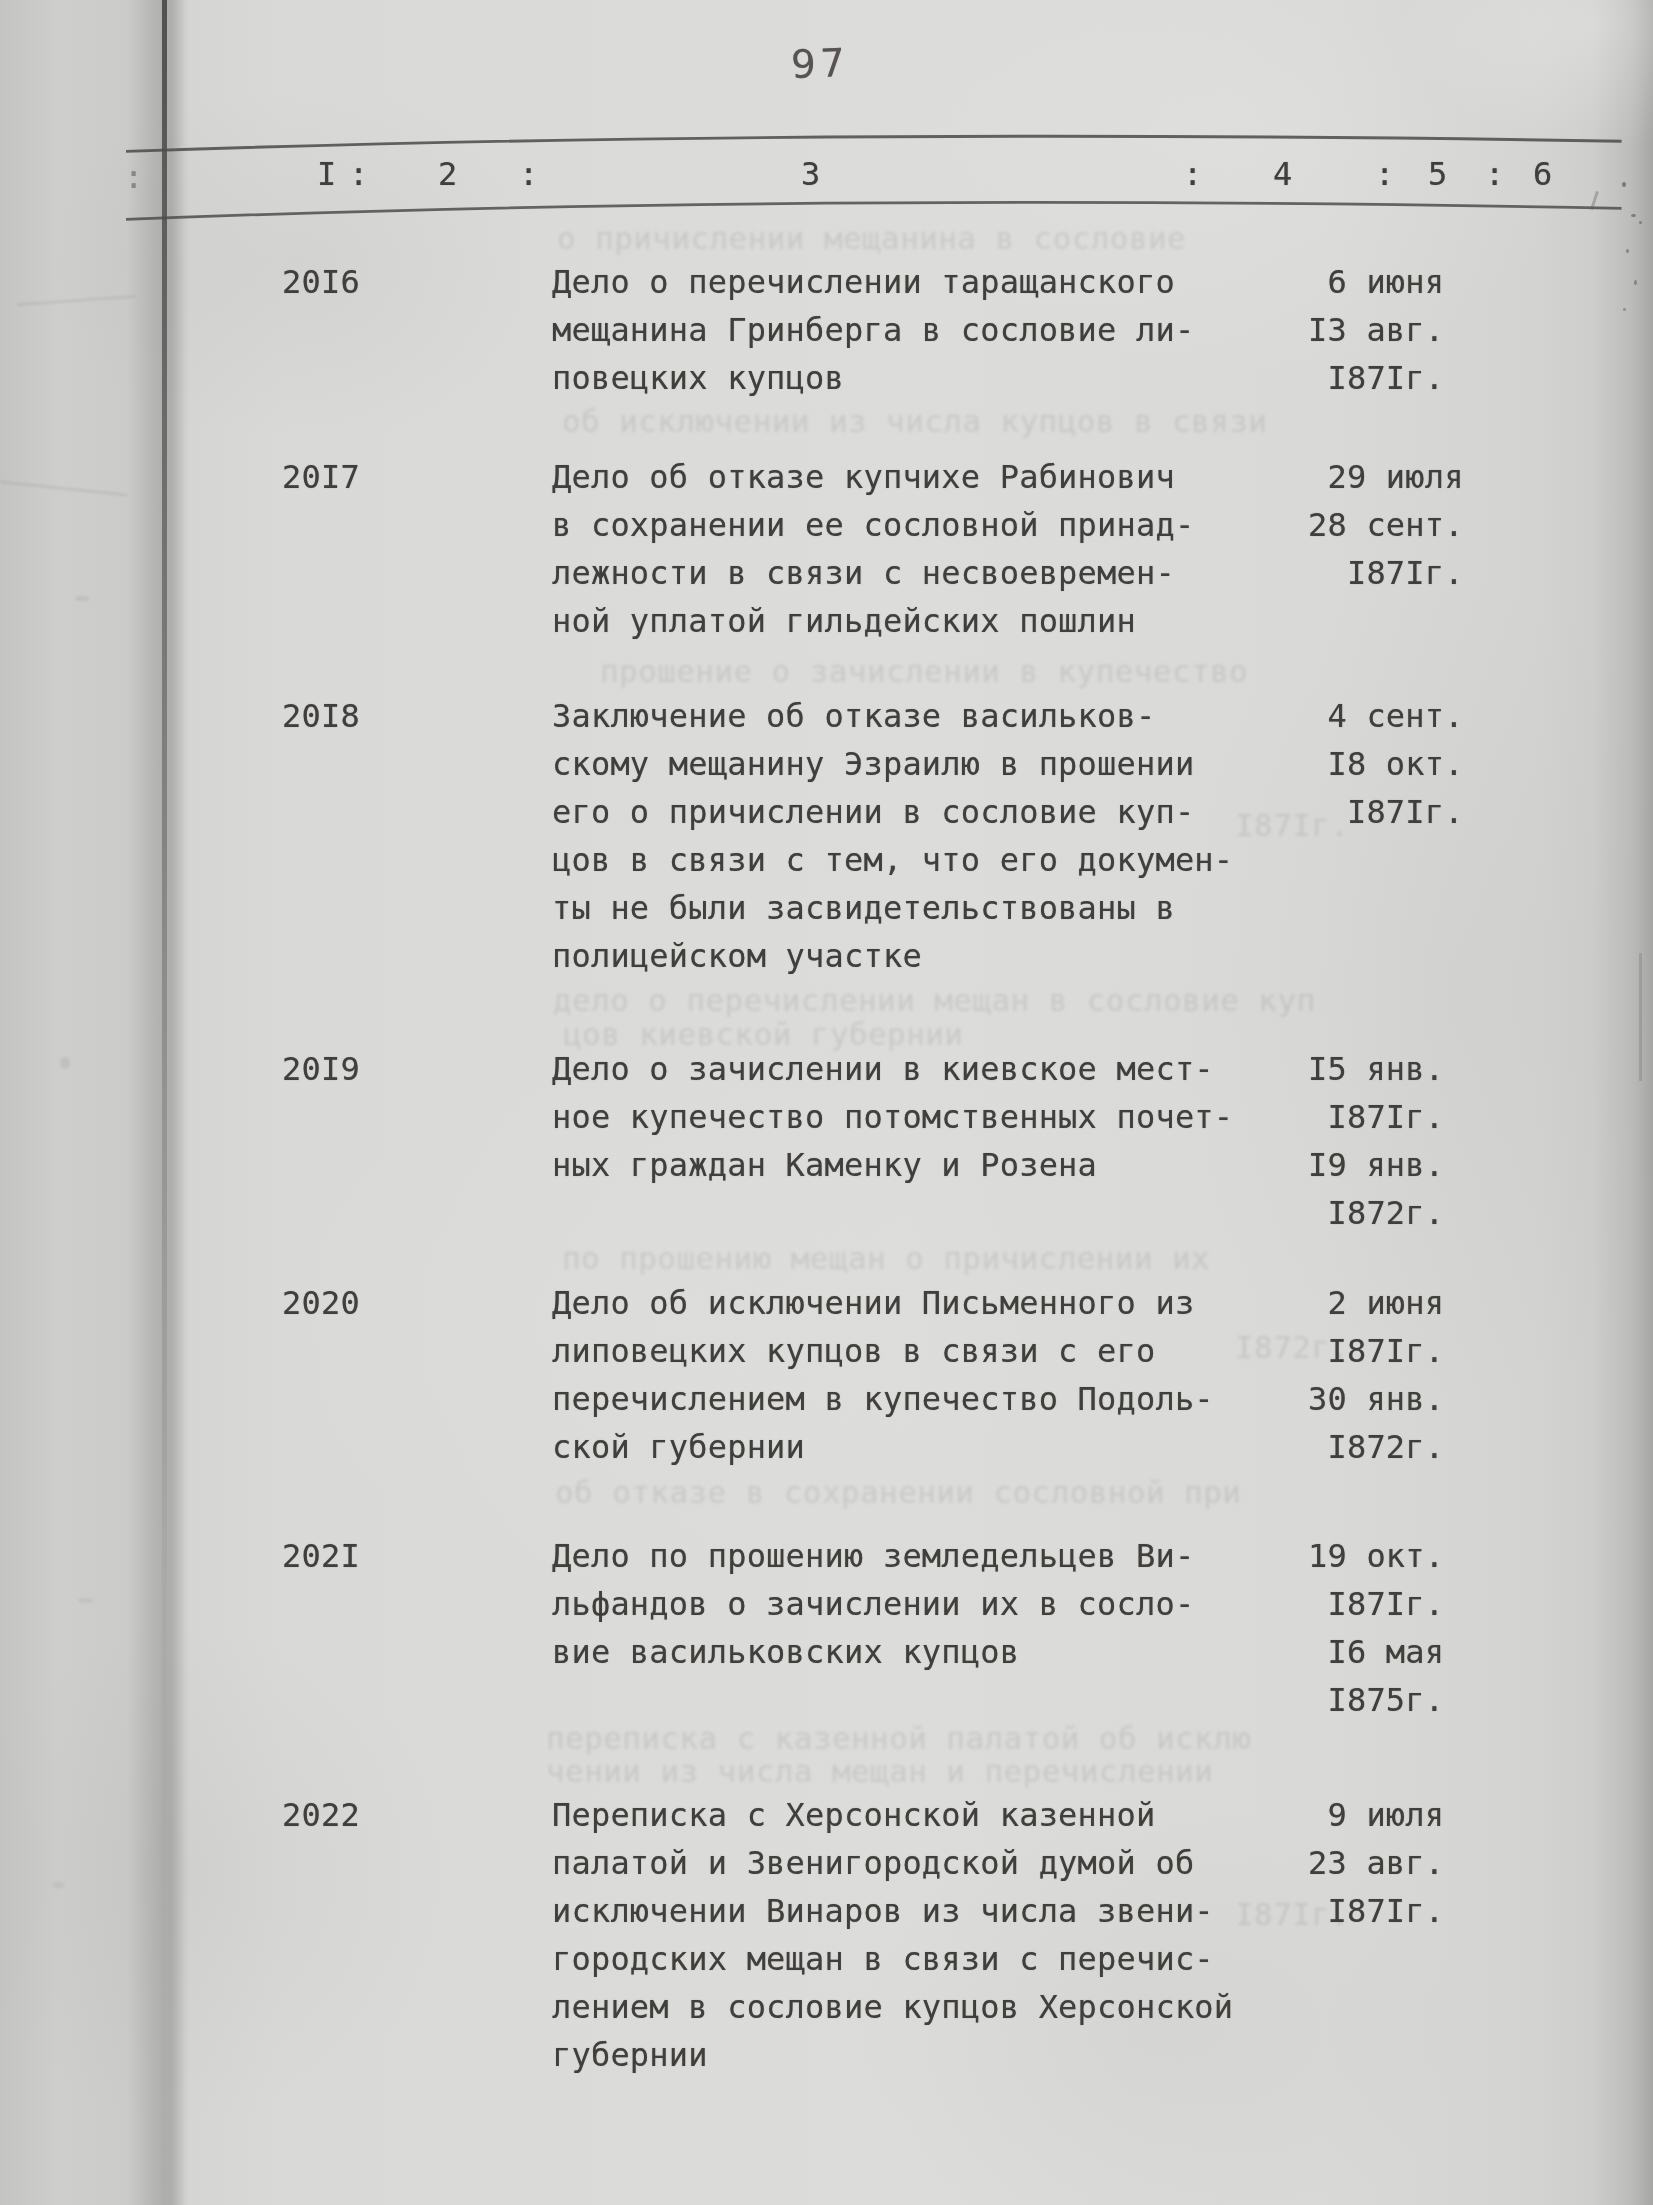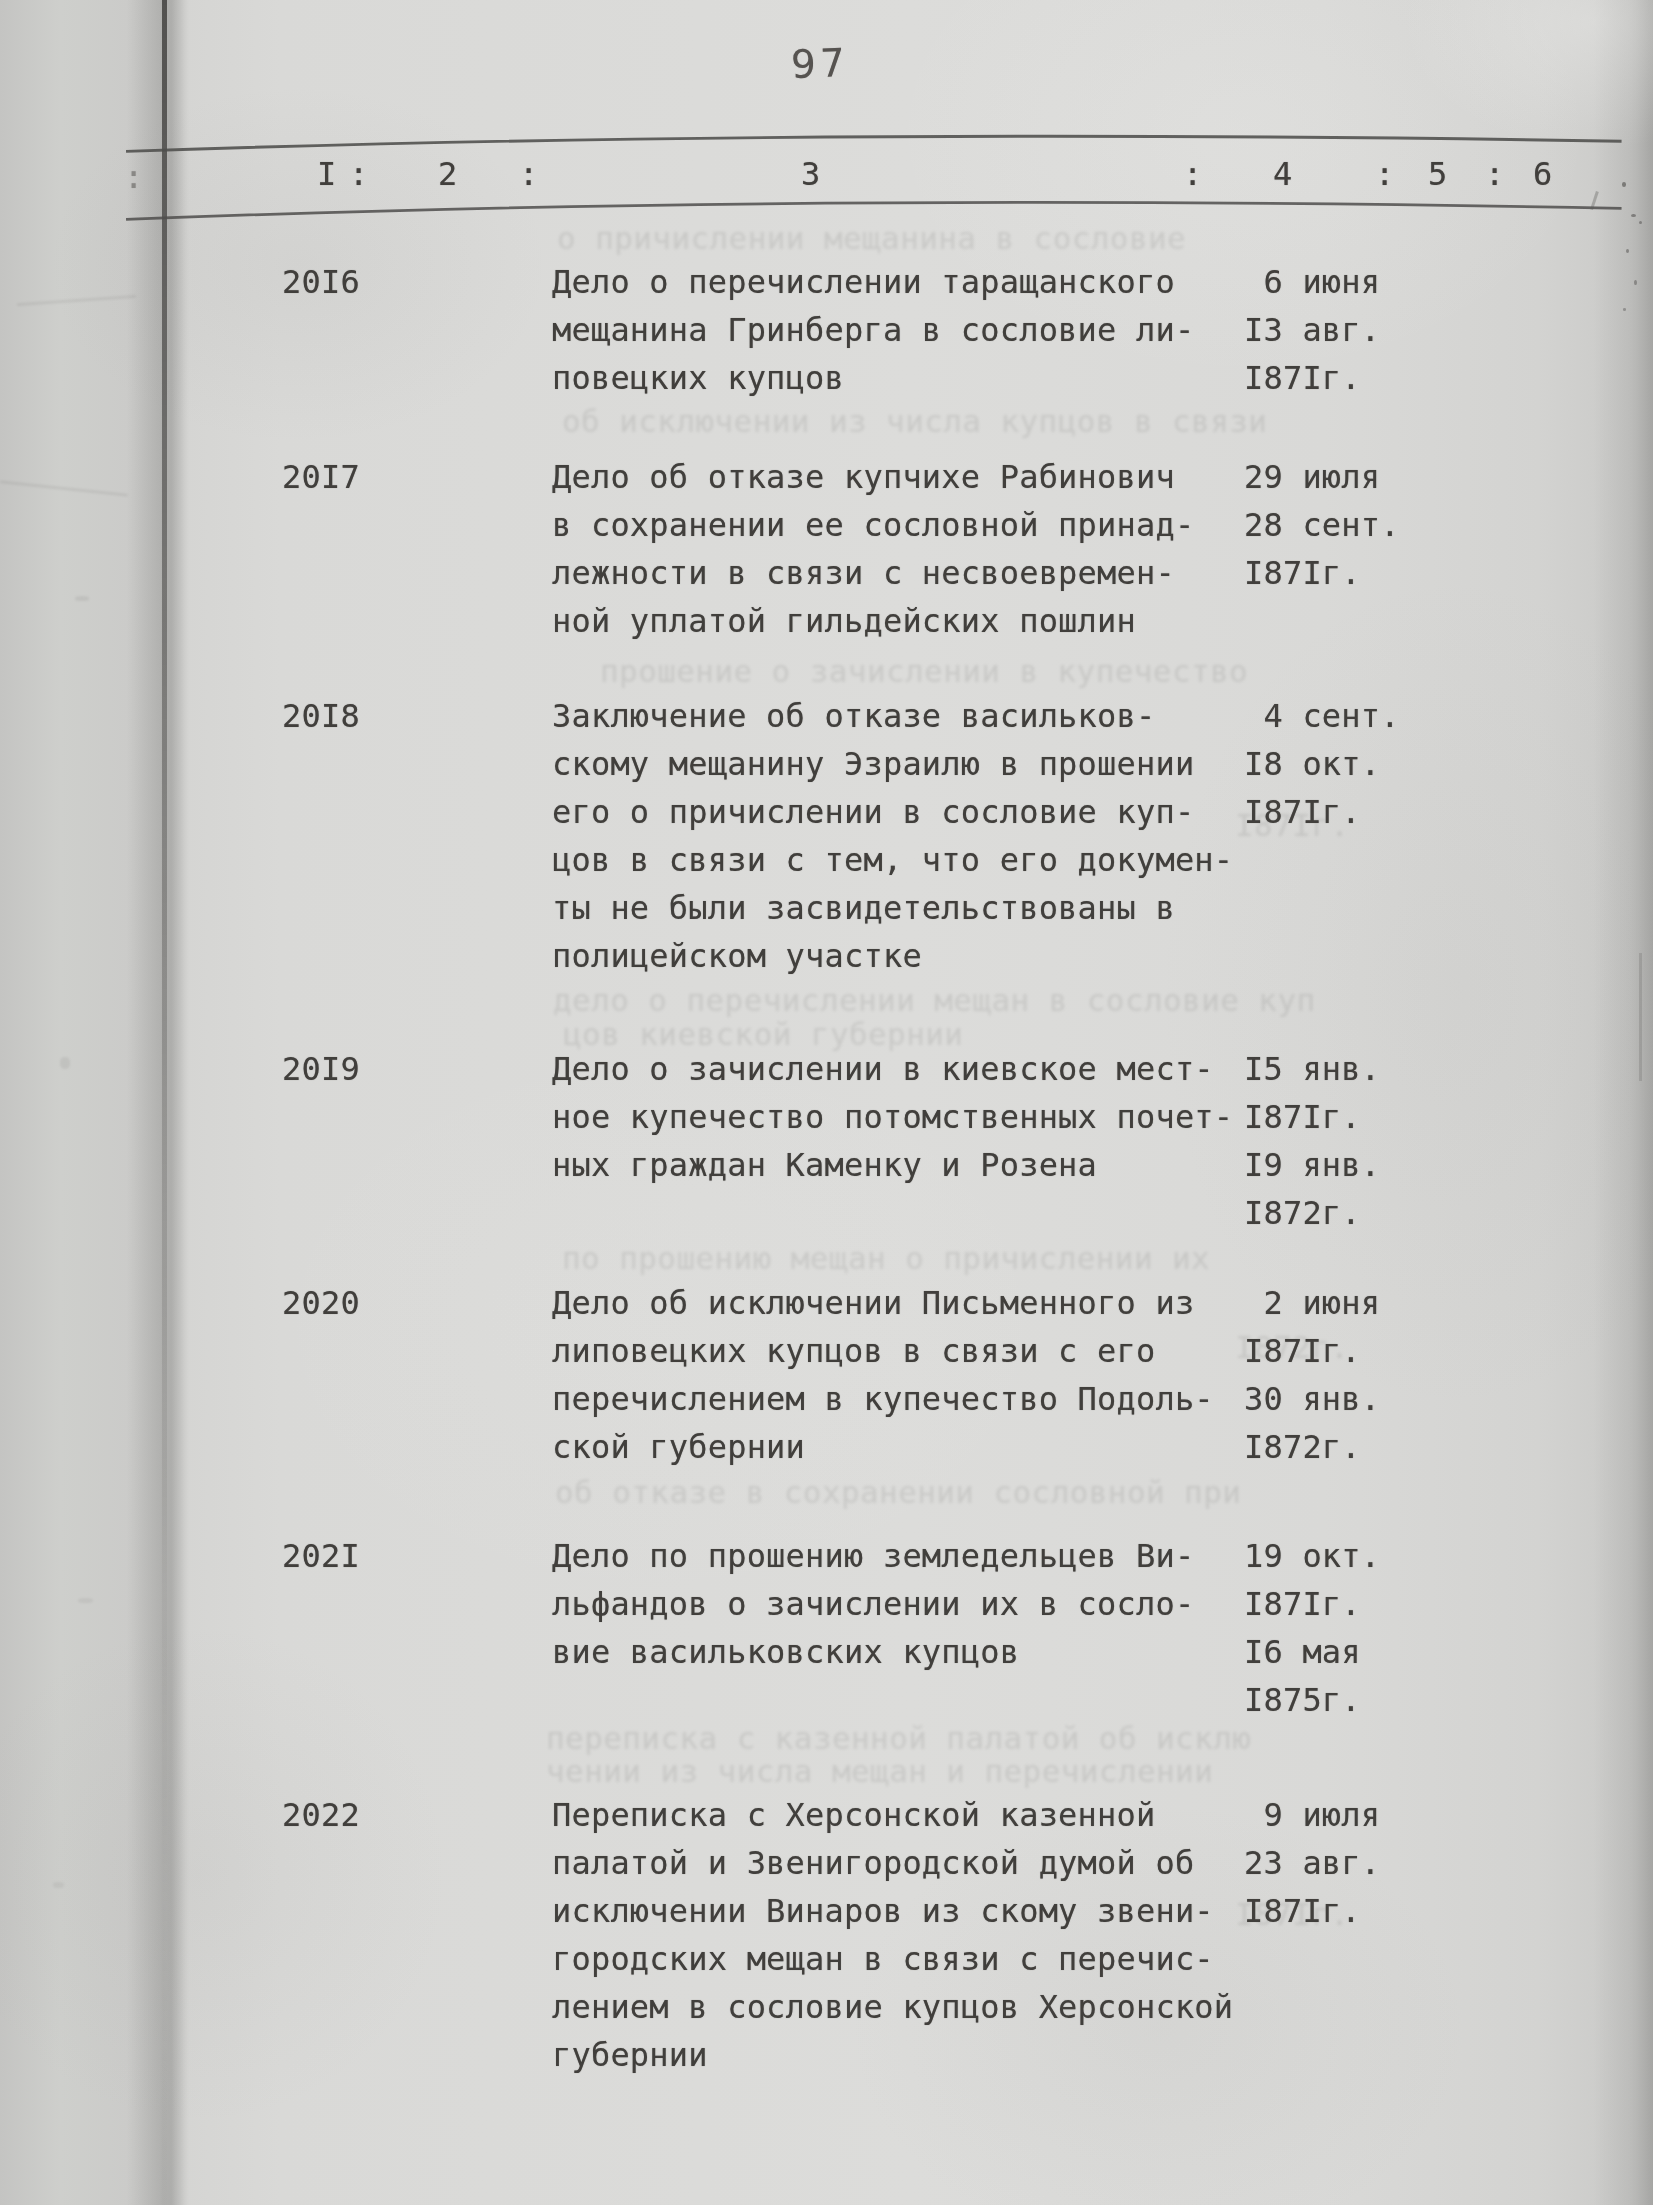--- a/index.html
+++ b/index.html
@@ -46,21 +46,21 @@
   .margin-colon{left:124px;top:153px;opacity:.45;}
 
   .hdr span{position:absolute;top:150px;}
   .c0{left:317px}.s0{left:349px}.c1{left:438px}.s1{left:519px}
   .c2{left:801px}.s2{left:1183px}.c3{left:1273px}.s3{left:1375px}
   .c4{left:1428px}.s4{left:1485px}.c5{left:1533px}
 
   .entry{position:absolute;left:0;right:0;height:0;}
   .entry .num{left:282px;top:0;}
   .entry .desc{left:552px;top:0;}
-  .entry .dates{left:1244px;top:0;}
+  .entry .dates{left:1308px;top:0;text-align:right;}
   .e0{top:258px}.e1{top:453px}.e2{top:692px}.e3{top:1045px}
   .e4{top:1279px}.e5{top:1532px}.e6{top:1791px}
 
   .ghost{position:absolute;font-size:31px;color:#6e6e6c;opacity:.17;
     filter:blur(1.8px);letter-spacing:0.4px;white-space:pre;}
   .g0{left:557px;top:220px}.g1{left:562px;top:403px}.g2{left:600px;top:653px}
   .g3{left:553px;top:982px}.g4{left:563px;top:1016px}.g5{left:562px;top:1240px}
   .g6{left:555px;top:1474px}.g7{left:546px;top:1720px}.g8{left:546px;top:1753px}
   .g9{left:1235px;top:807px}.g10{left:1235px;top:1329px}.g11{left:1235px;top:1896px}
 
@@ -182,21 +182,21 @@
     <div class="typ dates">19 окт.
 I87Iг.
 I6 мая
 I875г.</div>
   </div>
 
   <div class="entry e6">
     <div class="typ num">2022</div>
     <div class="typ desc">Переписка с Херсонской казенной
 палатой и Звенигородской думой об
-исключении Винаров из скому звени-
+исключении Винаров из числа звени-
 городских мещан в связи с перечис-
 лением в сословие купцов Херсонской
 губернии</div>
     <div class="typ dates"> 9 июля
 23 авг.
 I87Iг.</div>
   </div>
 </div>
 
   <div class="tick" style="left:1593px;top:191px;width:2.6px;height:18.7px;transform:rotate(18deg);opacity:.35;"></div>

